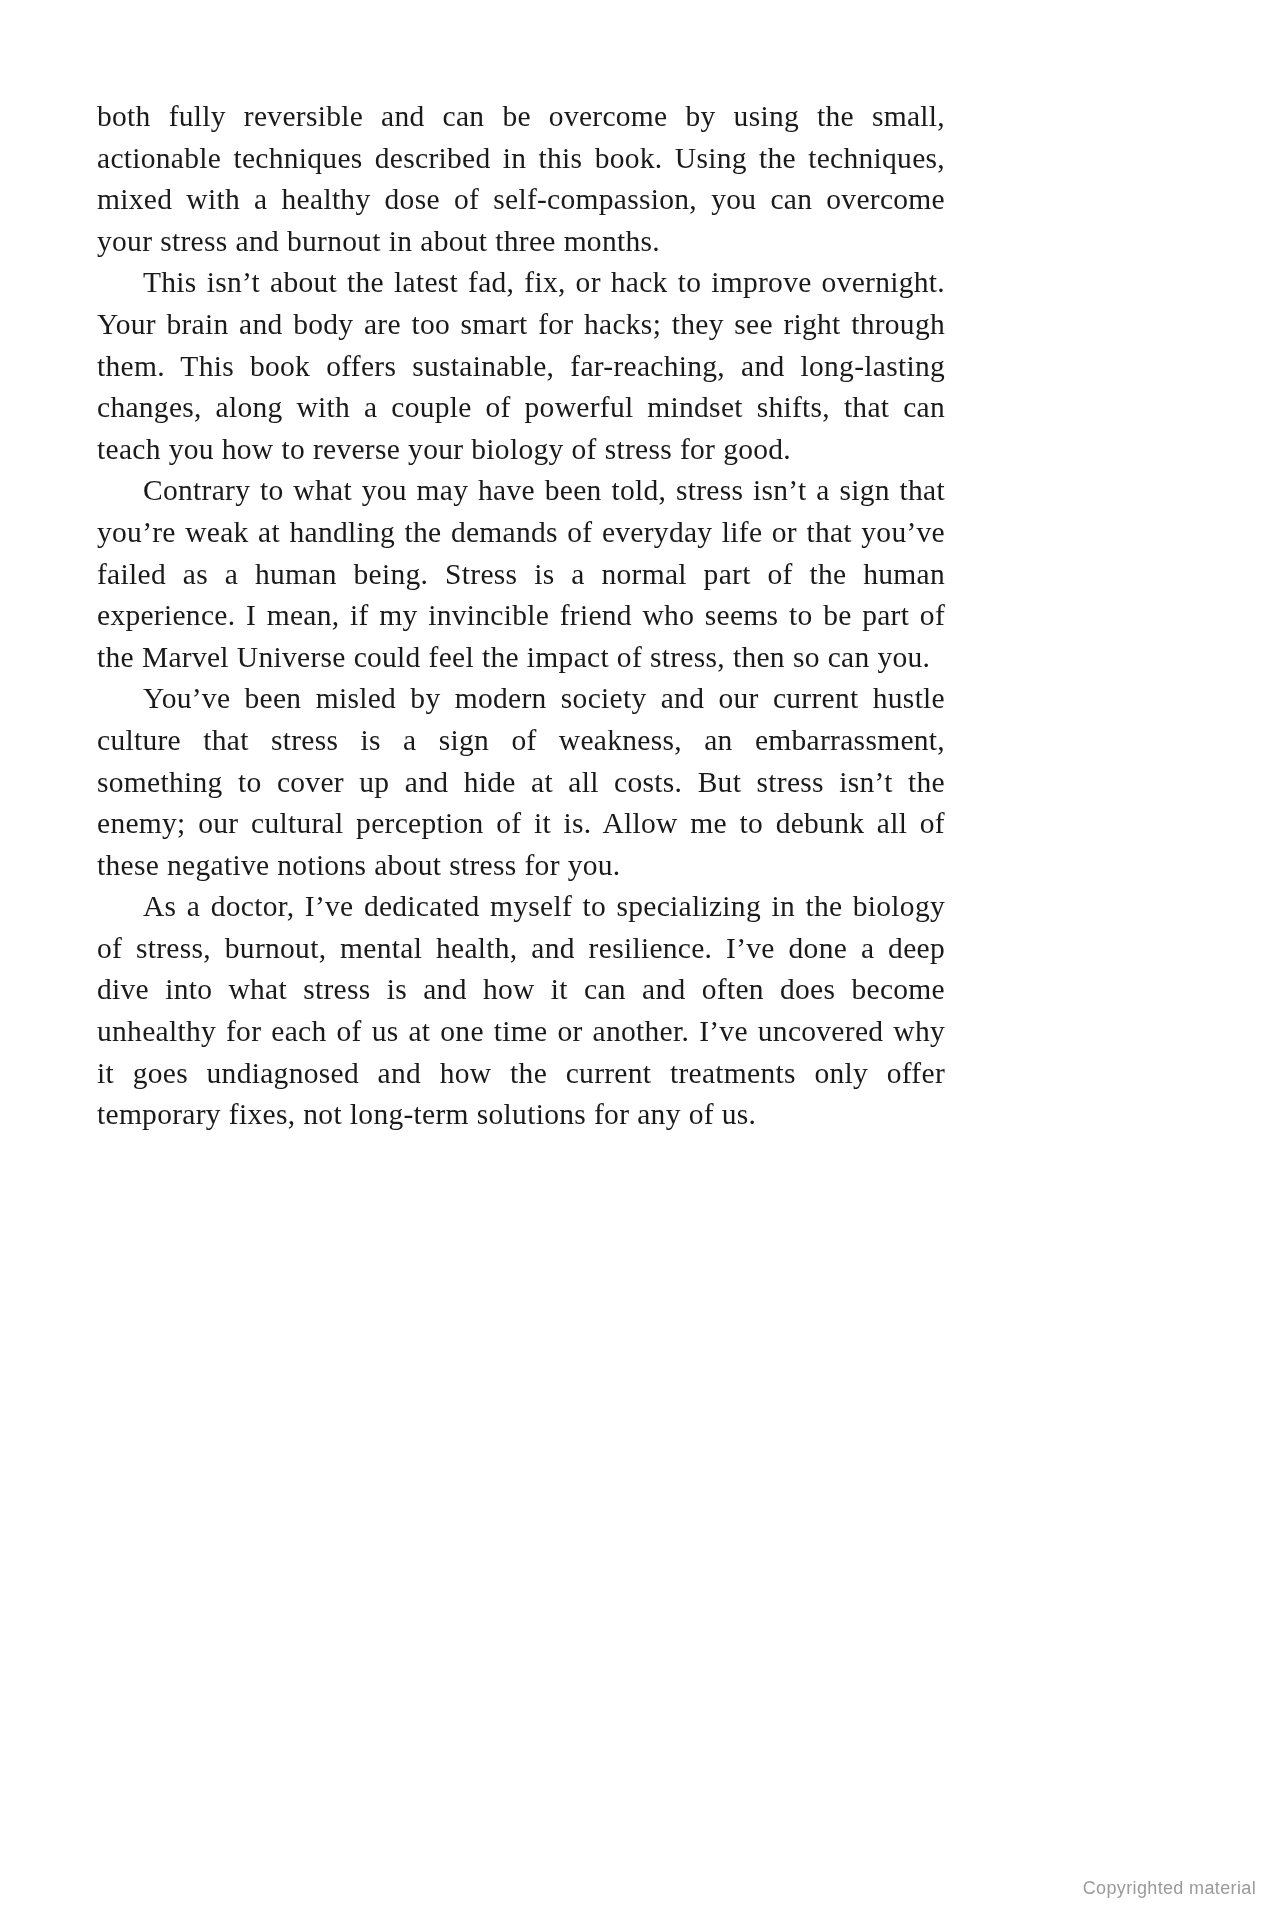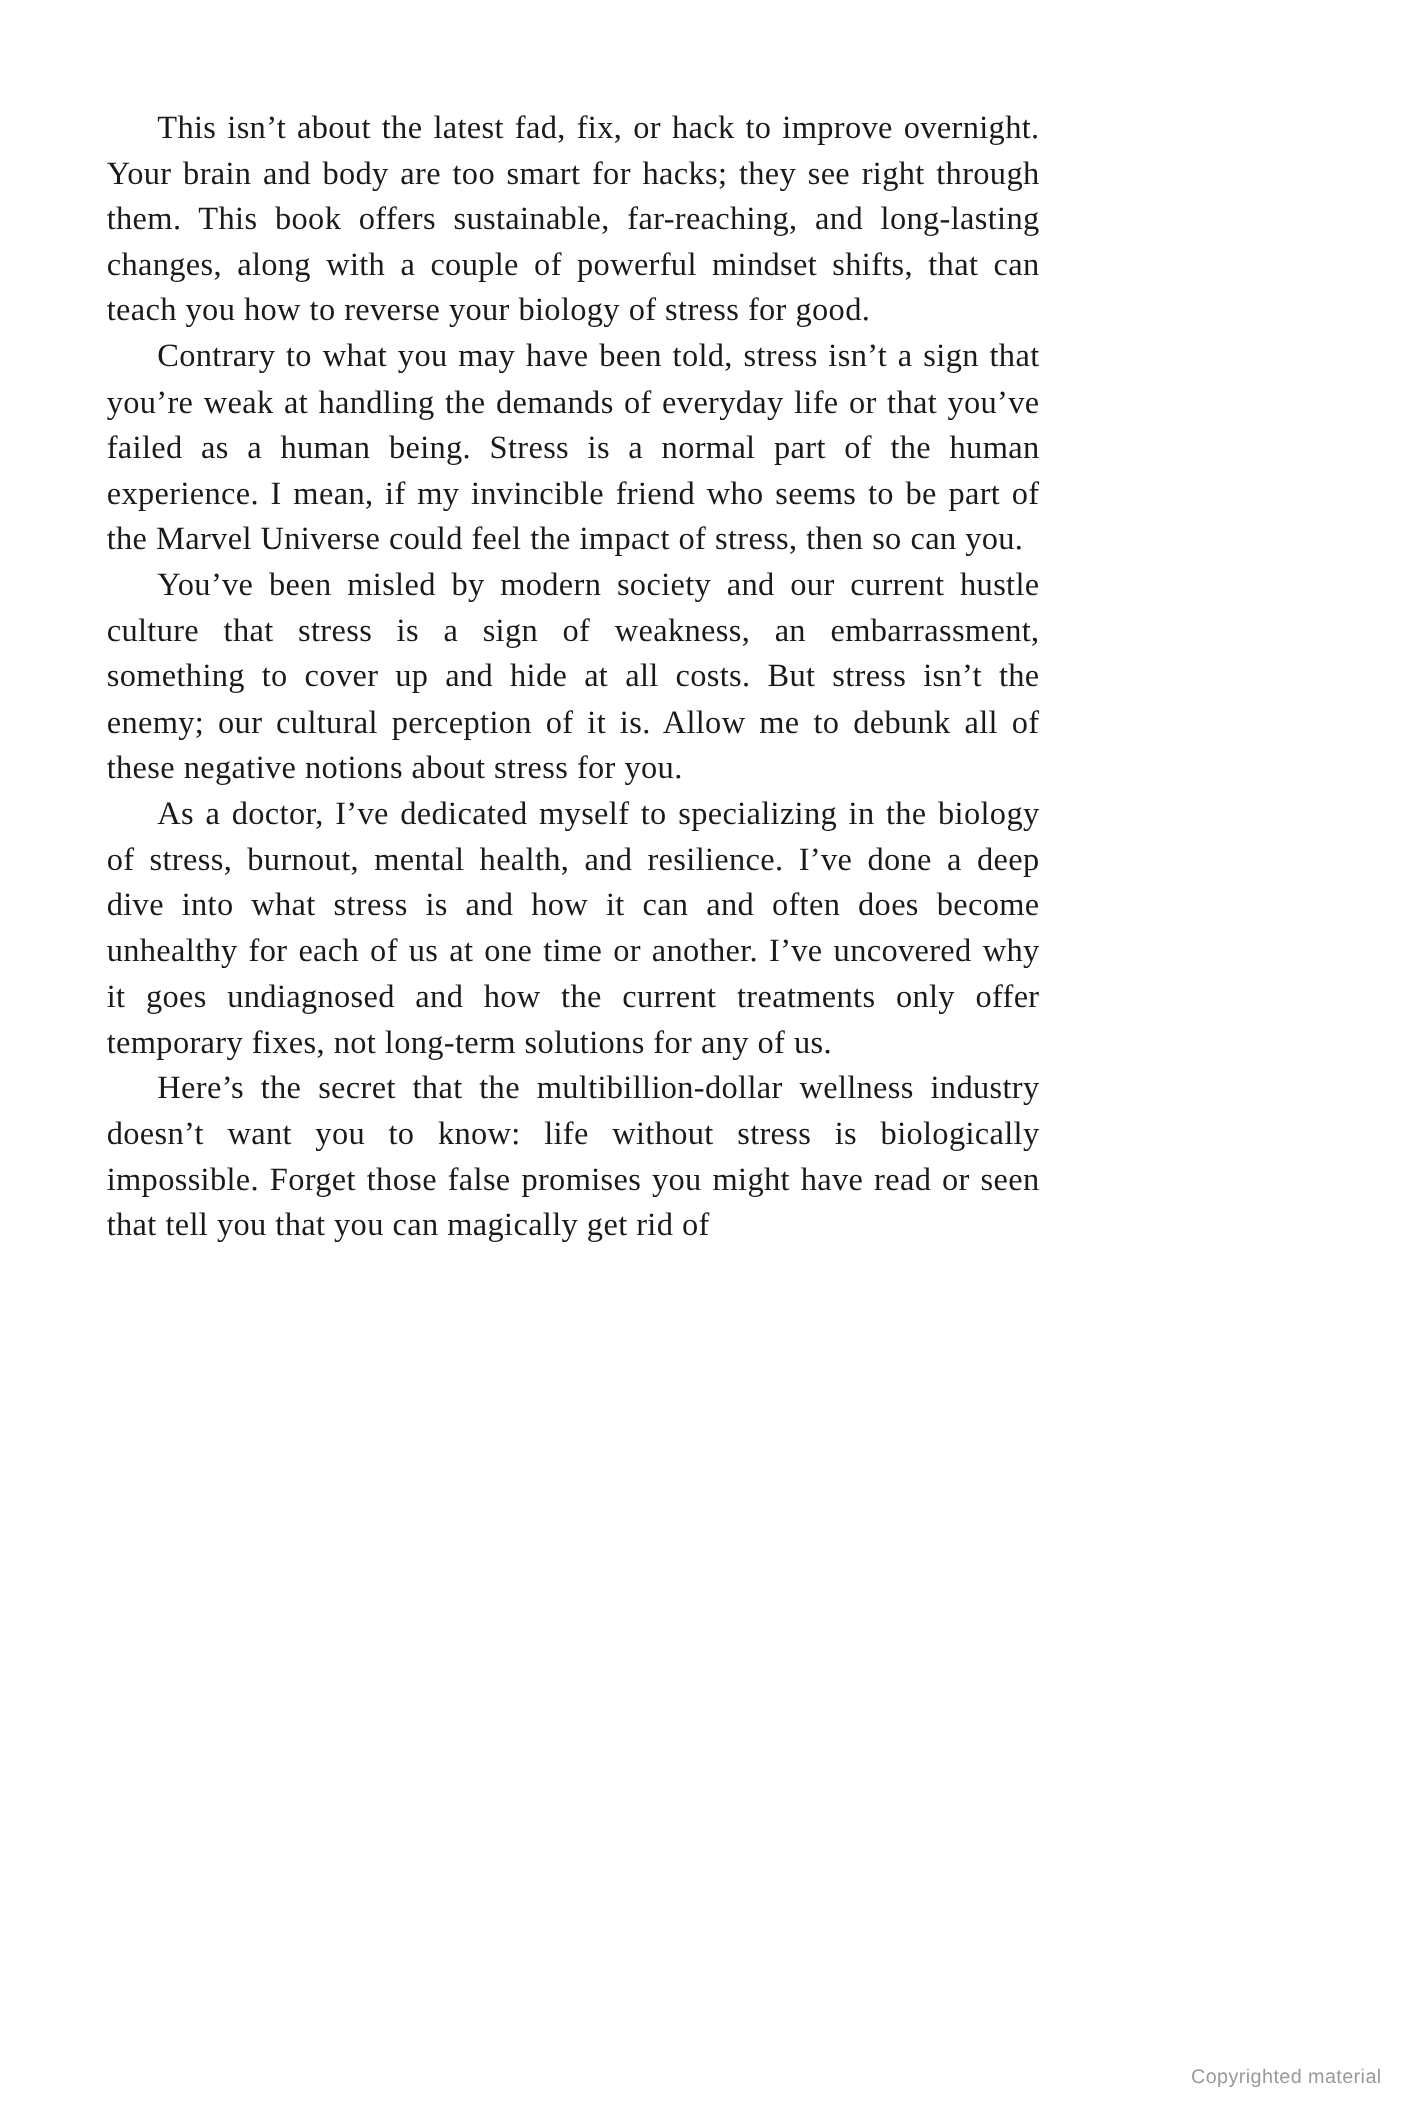--- a/index.html
+++ b/index.html
@@ -48,22 +48,22 @@
     letter-spacing: 0.02em;
     white-space: nowrap;
   }
 </style>
 </head>
 <body>
 
 <div class="page">
 
   <div class="text-column">
+    <p class="para">both fully reversible and can be overcome by using the small, actionable techniques described in this book. Using the techniques, mixed with a healthy dose of self-compassion, you can overcome your stress and burnout in about three months.</p>
     <p class="para indent">This isn’t about the latest fad, fix, or hack to improve overnight. Your brain and body are too smart for hacks; they see right through them. This book offers sustainable, far-reaching, and long-lasting changes, along with a couple of powerful mindset shifts, that can teach you how to reverse your biology of stress for good.</p>
     <p class="para indent">Contrary to what you may have been told, stress isn’t a sign that you’re weak at handling the demands of everyday life or that you’ve failed as a human being. Stress is a normal part of the human experience. I mean, if my invincible friend who seems to be part of the Marvel Universe could feel the impact of stress, then so can you.</p>
     <p class="para indent">You’ve been misled by modern society and our current hustle culture that stress is a sign of weakness, an embarrassment, something to cover up and hide at all costs. But stress isn’t the enemy; our cultural perception of it is. Allow me to debunk all of these negative notions about stress for you.</p>
     <p class="para indent">As a doctor, I’ve dedicated myself to specializing in the biology of stress, burnout, mental health, and resilience. I’ve done a deep dive into what stress is and how it can and often does become unhealthy for each of us at one time or another. I’ve uncovered why it goes undiagnosed and how the current treatments only offer temporary fixes, not long-term solutions for any of us.</p>
-    <p class="para indent">Here’s the secret that the multibillion-dollar wellness industry doesn’t want you to know: life without stress is biologically impossible. Forget those false promises you might have read or seen that tell you that you can magically get rid of</p>
   </div>
 
   <div class="copyright">Copyrighted material</div>
 
 </div>
 
 </body></html>

